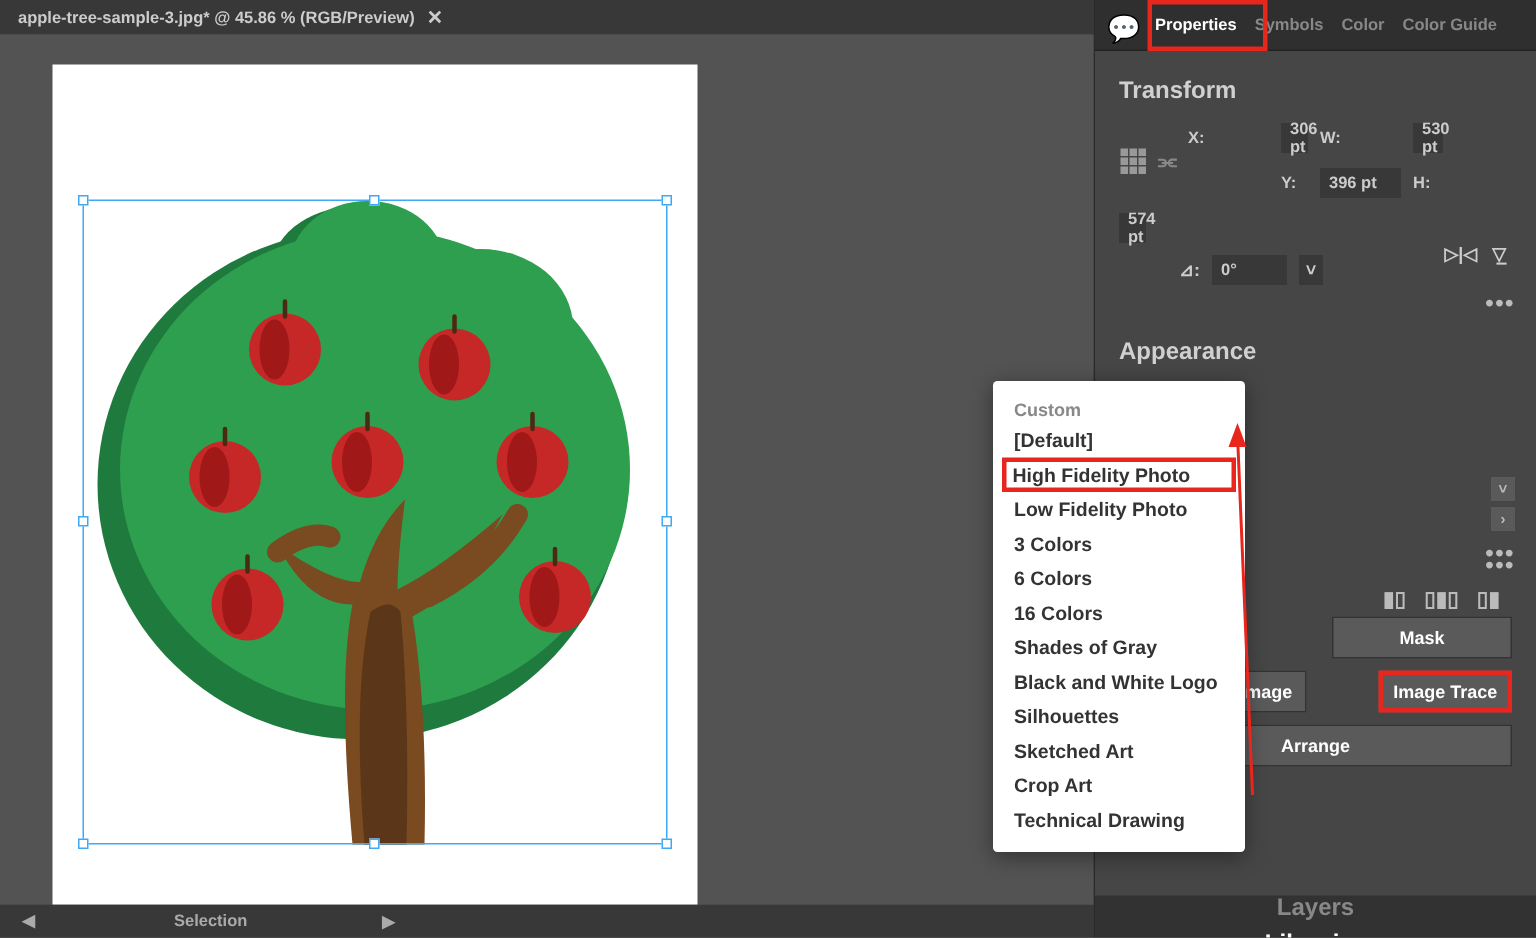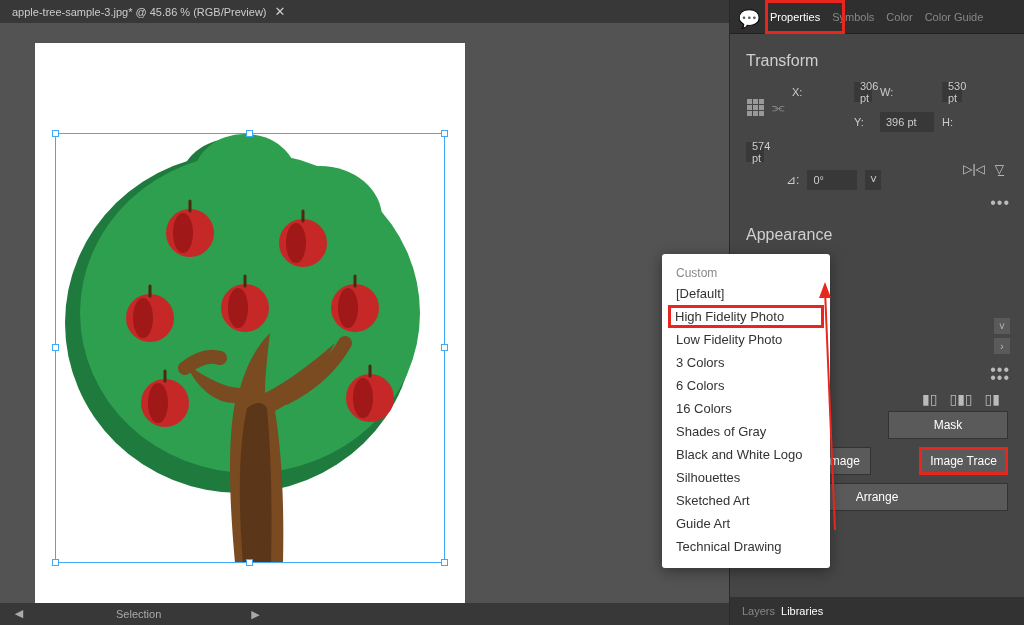--- a/index.html
+++ b/index.html
@@ -5,21 +5,21 @@
   * { margin: 0; padding: 0; box-sizing: border-box; }
   body {
     font-family: -apple-system, 'Segoe UI', Arial, sans-serif;
     background: #535353;
     width: 1024px;
     height: 625px;
     overflow: hidden;
     font-size: 12px;
     color: #ccc;
   }
-  .workspace { display: flex; height: 100%; }
+  .workspace { display: flex; height: 100%; font-weight: bold; }
   .doc-area { flex: 1; display: flex; flex-direction: column; }
   .tab-bar { height: 26px; background: #383838; display: flex; align-items: center; padding-left: 12px; }
   .doc-tab { font-size: 11px; color: #ccc; display: flex; align-items: center; gap: 8px; }
   .tab-close { font-size: 13px; cursor: pointer; }
   .canvas-area { flex: 1; background: #535353; padding: 20px 35px 0 35px; position: relative; }
   .artboard { width: 430px; height: 560px; background: #fff; position: relative; }
   .selection { position: absolute; left: 20px; top: 90px; width: 390px; height: 430px; border: 1px solid #3fa9f5; }
   .selhandle { width: 7px; height: 7px; background: #fff; border: 1px solid #3fa9f5; position: absolute; }
 
   .bottom-bar { height: 24px; background: #383838; display: flex; align-items: center; color: #aaa; font-size: 11px; padding: 0 12px; gap: 90px; }
@@ -56,21 +56,21 @@
   .btn { height: 28px; background:#5a5a5a; border:1px solid #333; color:#fff; font-size:12px; display:flex; align-items:center; justify-content:center; cursor:pointer;}
   .btn-row { display:flex; gap:8px; margin-bottom:8px;}
   .btn-row .btn { flex:1;margin-left:40px;}
   .trace-highlight { border:3px solid #e8261d !important;}
   .mask-row { display:flex; justify-content:flex-end; margin-bottom:8px;}
   .mask-row .btn { width: 120px;}
   .align-icons { position:absolute; bottom: 190px; right:24px; display:flex; gap:12px; color:#bbb; font-size:14px;}
   .section-ind { position:absolute; right:14px; top:284px; display:flex; flex-direction:column; gap:4px; color:#bbb;}
   .section-ind div{ width:16px;height:16px; background:#5a5a5a; display:flex; align-items:center; justify-content:center; font-size:10px;}
 
-  .bottom-panel-tabs { height: 28px; background:#323232; display:flex; align-items:center; gap:6px; padding:0 12px; font-size:11px; color:#888;}
+  .bottom-panel-tabs { height: 28px; background:#323232; display:flex; align-items:center; gap:6px; padding:0 12px; font-size:16px; color:#888;flex-direction:column;}
   .bottom-panel-tabs .active{ color:#fff;}
 </style>
 </head>
 <body>
 
 <div class="workspace">
   <div class="doc-area">
     <div class="tab-bar">
       <div class="doc-tab">
         <span>apple-tree-sample-3.jpg* @ 45.86 % (RGB/Preview)</span>
@@ -222,21 +222,21 @@
         <li>[Default]</li>
         <li class="hi-highlight">High Fidelity Photo</li>
         <li>Low Fidelity Photo</li>
         <li>3 Colors</li>
         <li>6 Colors</li>
         <li>16 Colors</li>
         <li>Shades of Gray</li>
         <li>Black and White Logo</li>
         <li>Silhouettes</li>
         <li>Sketched Art</li>
-        <li>Guide Art</li>
+        <li>Crop Art</li>
         <li>Technical Drawing</li>
         <svg class="arrow-annot" viewBox="0 0 30 260">
           <line x1="15" y1="10" x2="25" y2="250" stroke="#e8261d" stroke-width="2"></line>
           <polygon points="15,2 9,18 21,18" fill="#e8261d"></polygon>
         </svg>
       </ul>
 
       <div class="qa-buttons">
         <div class="mask-row">
             <div class="btn">Mask</div>

